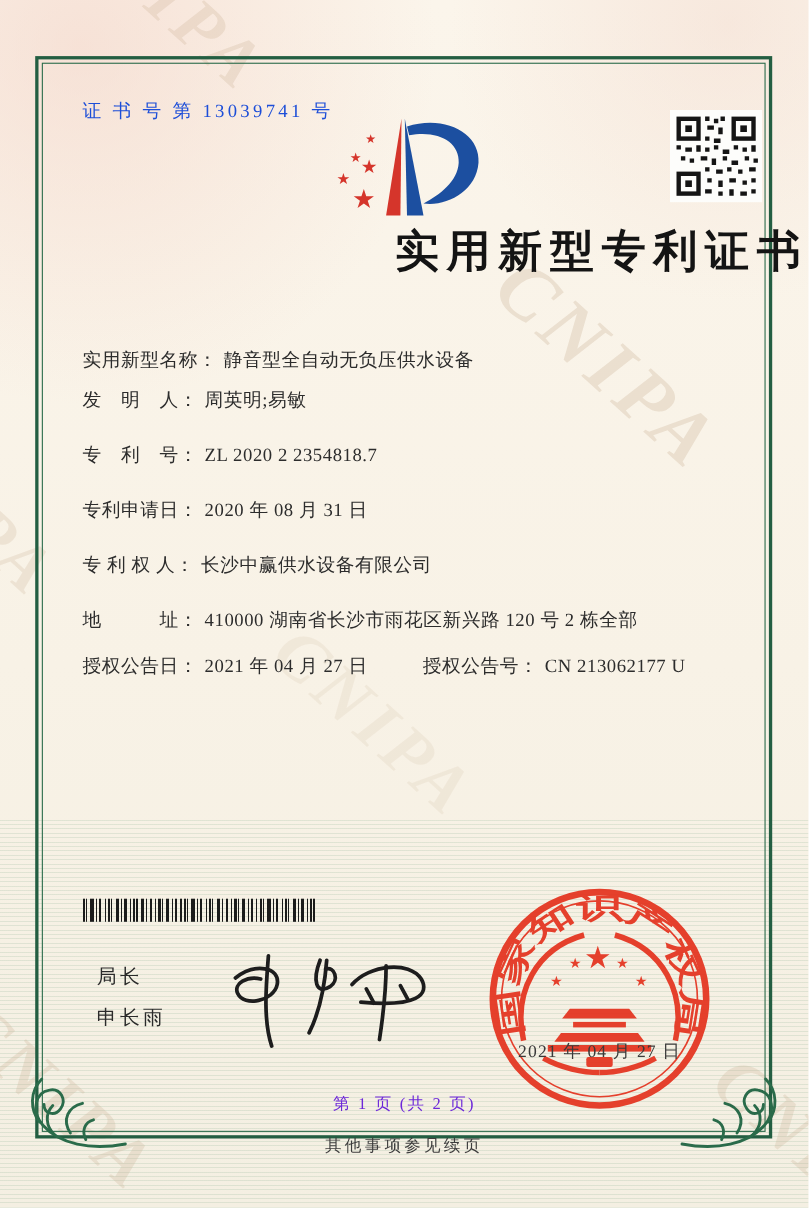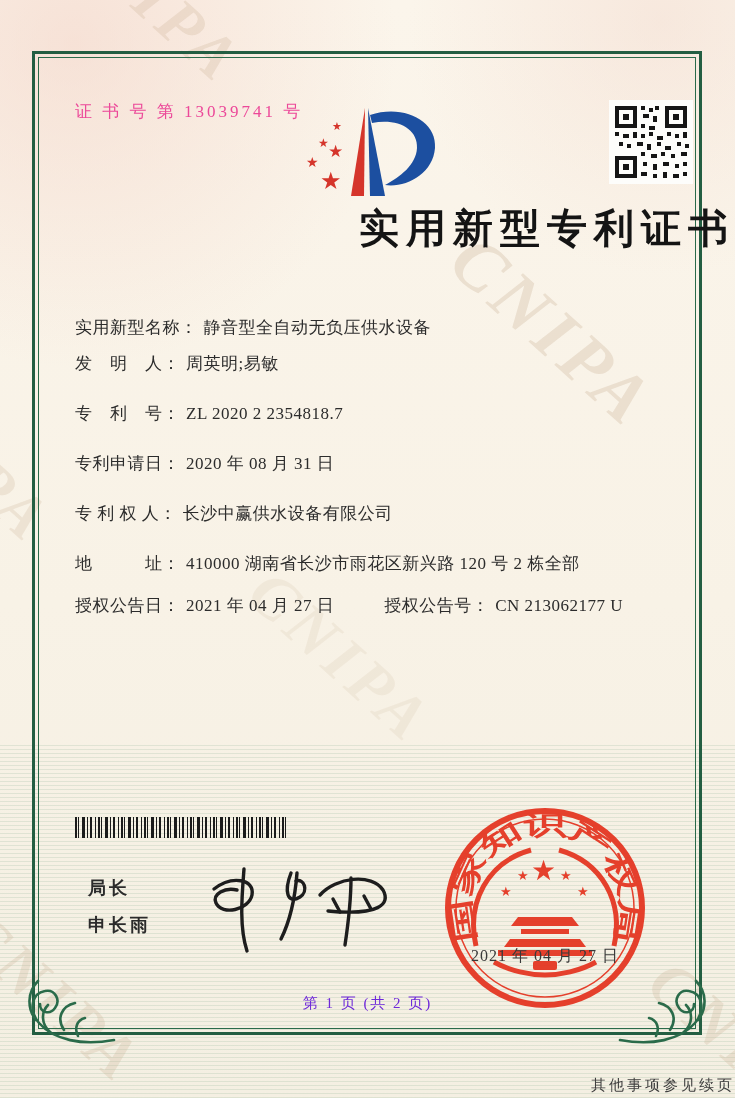--- a/index.html
+++ b/index.html
@@ -27,21 +27,21 @@
     position:absolute;z-index:0;font-family:var(--serif);font-style:italic;font-weight:bold;
     font-size:64px;color:rgba(196,168,138,.30);transform:rotate(42deg);letter-spacing:6px;
     white-space:nowrap;user-select:none;
   }
   .frame{
     position:absolute;left:32px;top:51px;width:664px;height:978px;
     border:3px solid var(--green);z-index:1;pointer-events:none;
   }
   .frame-inner{position:absolute;inset:3px;border:1px solid #2a6b4a;}
   .cert-number{
-    position:absolute;left:75px;top:100px;z-index:2;font-size:17px;color:#ec4899;
+    position:absolute;left:75px;top:89px;z-index:2;font-size:17px;color:#1d4ed8;
     letter-spacing:3px;
   }
   .logo{position:absolute;left:298px;top:103px;z-index:2;}
   .qr{position:absolute;left:609px;top:100px;z-index:2;}
   .title{
     position:absolute;left:0;right:0;top:201px;z-index:2;text-align:right;
     font-size:40px;font-weight:bold;color:#141414;letter-spacing:7px;
   }
   .fieldrow{
     position:absolute;left:75px;right:40px;z-index:2;font-size:17px;color:#2c2c2c;
@@ -58,31 +58,31 @@
     position:absolute;left:75px;top:817px;width:214px;height:21px;z-index:2;
     background:repeating-linear-gradient(90deg,
       #1b1b1b 0 2px, transparent 2px 3px,
       #1b1b1b 3px 4px, transparent 4px 7px,
       #1b1b1b 7px 10px, transparent 10px 12px,
       #1b1b1b 12px 13px, transparent 13px 15px,
       #1b1b1b 15px 17px, transparent 17px 20px,
       #1b1b1b 20px 21px, transparent 21px 23px);
   }
   .signer{position:absolute;left:88px;top:876px;z-index:2;font-family:var(--sans);
-    font-weight:700;color:#2b2b2b;font-size:18px;letter-spacing:3px;}
+    font-weight:400;color:#2b2b2b;font-size:18px;letter-spacing:3px;}
   .signer div{margin-bottom:13px;}
   .signature{position:absolute;left:192px;top:853px;z-index:2;}
   .seal{position:absolute;left:438px;top:804px;z-index:3;opacity:.93;}
   .seal-date{
     position:absolute;left:455px;top:946px;width:180px;z-index:4;text-align:center;
     font-size:16px;color:#3a3a3a;letter-spacing:1px;white-space:nowrap;
   }
   .page-info{position:absolute;left:0;right:0;top:994px;z-index:2;text-align:center;
     font-size:15px;color:#6d28d9;letter-spacing:2px;}
-  .note{position:absolute;left:0;right:0;top:1076px;z-index:2;text-align:right;
+  .note{position:absolute;left:0;right:0;top:1032px;z-index:2;text-align:center;
     font-size:15px;color:#3d3d3d;letter-spacing:3px;}
   .flourish{position:absolute;z-index:2;}
   .flourish.left{left:22px;top:978px;}
   .flourish.right{left:616px;top:978px;transform:scaleX(-1);}
   .seal-ring-text{font-family:var(--serif);font-weight:bold;font-size:26px;fill:var(--sealred);}
   .emblem-star{fill:var(--sealred);font-family:var(--sans);}
   .logo-star{fill:var(--red);font-family:var(--sans);}
 </style>
 </head>
 <body>

